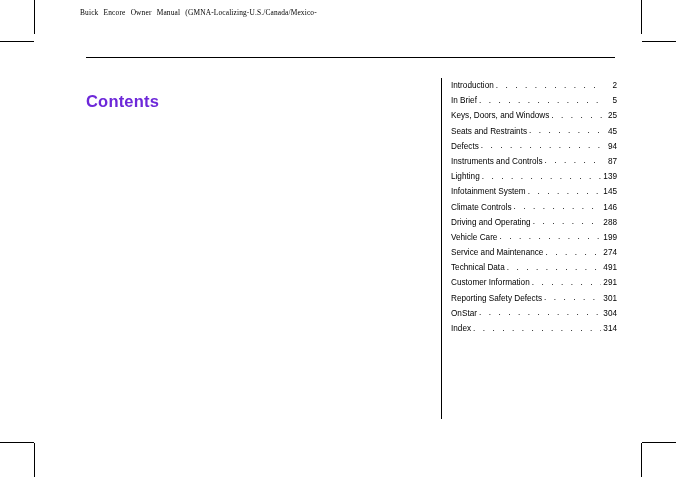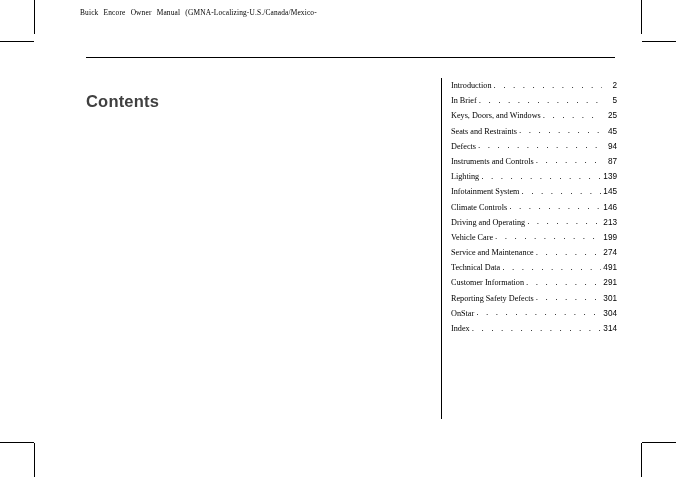--- a/index.html
+++ b/index.html
@@ -60,21 +60,21 @@
   }
 
   
   .title {
     position: absolute;
     left: 86px;
     top: 81px;
     font-family: "Liberation Sans", sans-serif;
     font-weight: bold;
     font-size: 16.5px;
-    color: #404040;
+    color: #6d28d9;
     letter-spacing: 0.2px;
   }
 
   
   .col-divider {
     position: absolute;
     left: 441px;
     top: 78px;
     width: 1px;
     height: 341px;
@@ -92,21 +92,20 @@
     color: #000000;
   }
   .toc-row {
     display: flex;
     align-items: baseline;
     height: 15.2px;
     white-space: nowrap;
   }
   .toc-label {
     flex: 0 0 auto;
-    font-family: Liberation Serif, serif;
   }
   .toc-leader {
     flex: 1 1 auto;
     overflow: hidden;
     margin: 0 2px;
     font-size: 8.2px;
     letter-spacing: 2.6px;
     color: #000000;
     position: relative;
     top: -0.5px;
@@ -183,21 +182,21 @@
         <span class="toc-page">145</span>
       </div>
       <div class="toc-row">
         <span class="toc-label">Climate Controls</span>
         <span class="toc-leader">. . . . . . . . . . . . . . . . . . . . . . . . . . . . . . . . . . . . . . . . . . . . . . . . . . . .</span>
         <span class="toc-page">146</span>
       </div>
       <div class="toc-row">
         <span class="toc-label">Driving and Operating</span>
         <span class="toc-leader">. . . . . . . . . . . . . . . . . . . . . . . . . . . . . . . . . . . . . . . . . . . . . . . . . . . .</span>
-        <span class="toc-page">213</span>
+        <span class="toc-page">288</span>
       </div>
       <div class="toc-row">
         <span class="toc-label">Vehicle Care</span>
         <span class="toc-leader">. . . . . . . . . . . . . . . . . . . . . . . . . . . . . . . . . . . . . . . . . . . . . . . . . . . .</span>
         <span class="toc-page">199</span>
       </div>
       <div class="toc-row">
         <span class="toc-label">Service and Maintenance</span>
         <span class="toc-leader">. . . . . . . . . . . . . . . . . . . . . . . . . . . . . . . . . . . . . . . . . . . . . . . . . . . .</span>
         <span class="toc-page">274</span>

